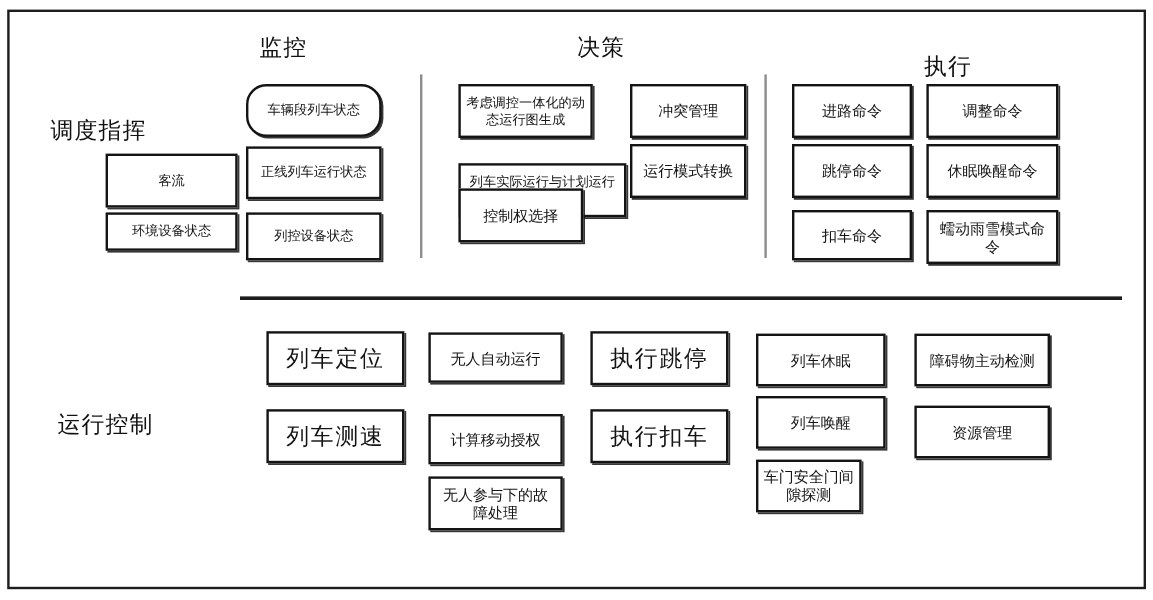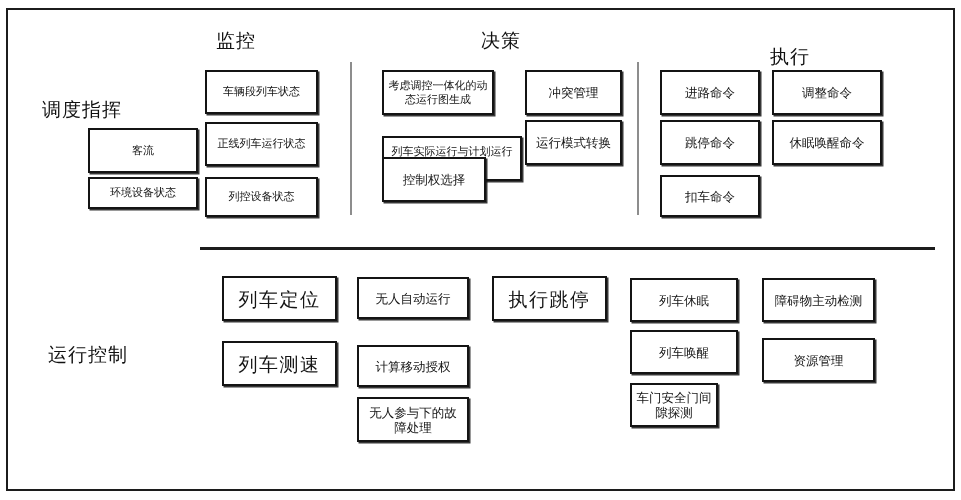--- a/index.html
+++ b/index.html
@@ -51,21 +51,21 @@
 
   <div class="hsep" style="left:200px;top:247px;width:735px;"></div>
 
   <div class="bx f-sm" style="left:88px;top:128px;width:110px;height:45px;">
     <span>客流</span>
   </div>
   <div class="bx f-sm" style="left:88px;top:177px;width:110px;height:32px;">
     <span>环境设备状态</span>
   </div>
 
-  <div class="bx f-sm" style="left:205px;top:70px;width:113px;height:44px;">
+  <div class="bx f-sm" style="left:205px;top:70px;width:113px;height:44px;border-radius:17px;">
     <span>车辆段列车状态</span>
   </div>
   <div class="bx f-sm" style="left:205px;top:122px;width:113px;height:44px;">
     <span>正线列车运行状态</span>
   </div>
   <div class="bx f-sm" style="left:205px;top:177px;width:113px;height:40px;">
     <span>列控设备状态</span>
   </div>
 
   <div class="bx f-sm" style="left:382px;top:70px;width:112px;height:45px;">
@@ -94,20 +94,23 @@
   <div class="bx f-md" style="left:660px;top:175px;width:100px;height:42px;">
     <span>扣车命令</span>
   </div>
 
   <div class="bx f-md" style="left:772px;top:70px;width:110px;height:45px;">
     <span>调整命令</span>
   </div>
   <div class="bx f-md" style="left:772px;top:120px;width:110px;height:45px;">
     <span>休眠唤醒命令</span>
   </div>
+  <div class="bx f-md" style="left:772px;top:175px;width:110px;height:45px;">
+    <span style="max-width:92px;">蠕动雨雪模式命令</span>
+  </div>
 
   <div class="bx f-xl" style="left:222px;top:276px;width:115px;height:45px;">
     <span>列车定位</span>
   </div>
   <div class="bx f-xl" style="left:222px;top:341px;width:115px;height:45px;text-align:right;">
     <span>列车测速</span>
   </div>
 
   <div class="bx f-md" style="left:357px;top:277px;width:112px;height:42px;">
     <span>无人自动运行</span>
@@ -115,20 +118,23 @@
   <div class="bx f-md" style="left:357px;top:345px;width:112px;height:42px;">
     <span>计算移动授权</span>
   </div>
   <div class="bx f-md" style="left:357px;top:397px;width:112px;height:45px;">
     <span style="max-width:96px;">无人参与下的故障处理</span>
   </div>
 
   <div class="bx f-xl" style="left:492px;top:276px;width:115px;height:45px;">
     <span>执行跳停</span>
   </div>
+  <div class="bx f-xl" style="left:492px;top:341px;width:115px;height:45px;">
+    <span>执行扣车</span>
+  </div>
 
   <div class="bx f-md" style="left:630px;top:278px;width:108px;height:44px;">
     <span>列车休眠</span>
   </div>
   <div class="bx f-md" style="left:630px;top:330px;width:108px;height:44px;">
     <span>列车唤醒</span>
   </div>
   <div class="bx f-md" style="left:630px;top:383px;width:88px;height:44px;">
     <span style="max-width:92px;">车门安全门间隙探测</span>
   </div>

